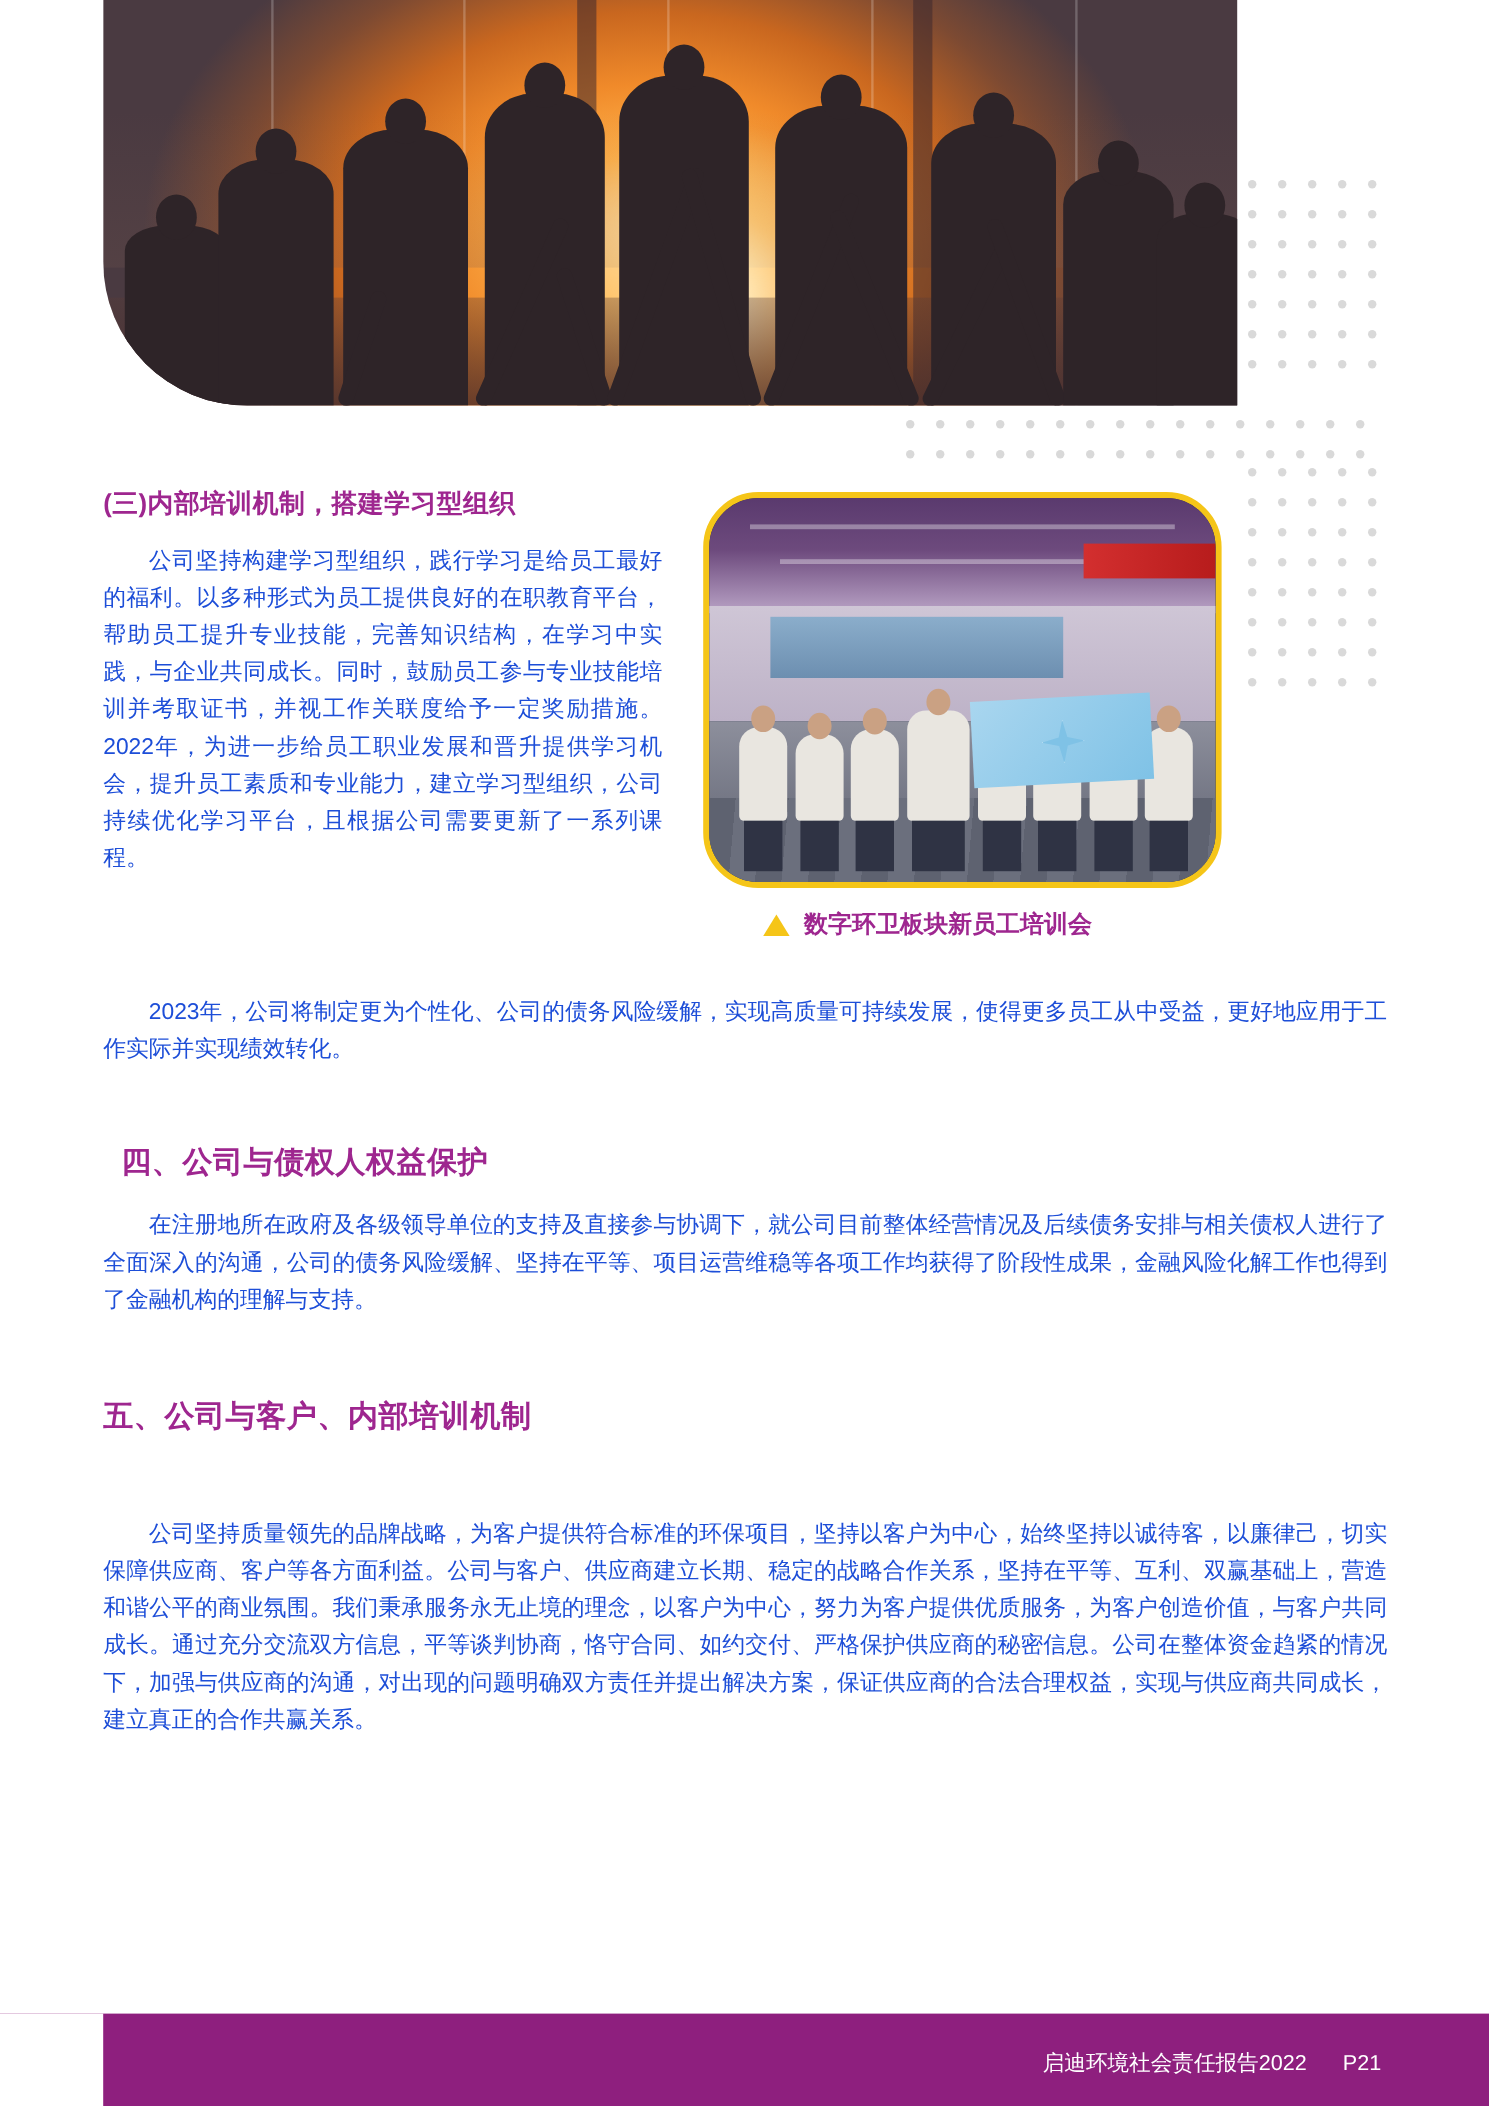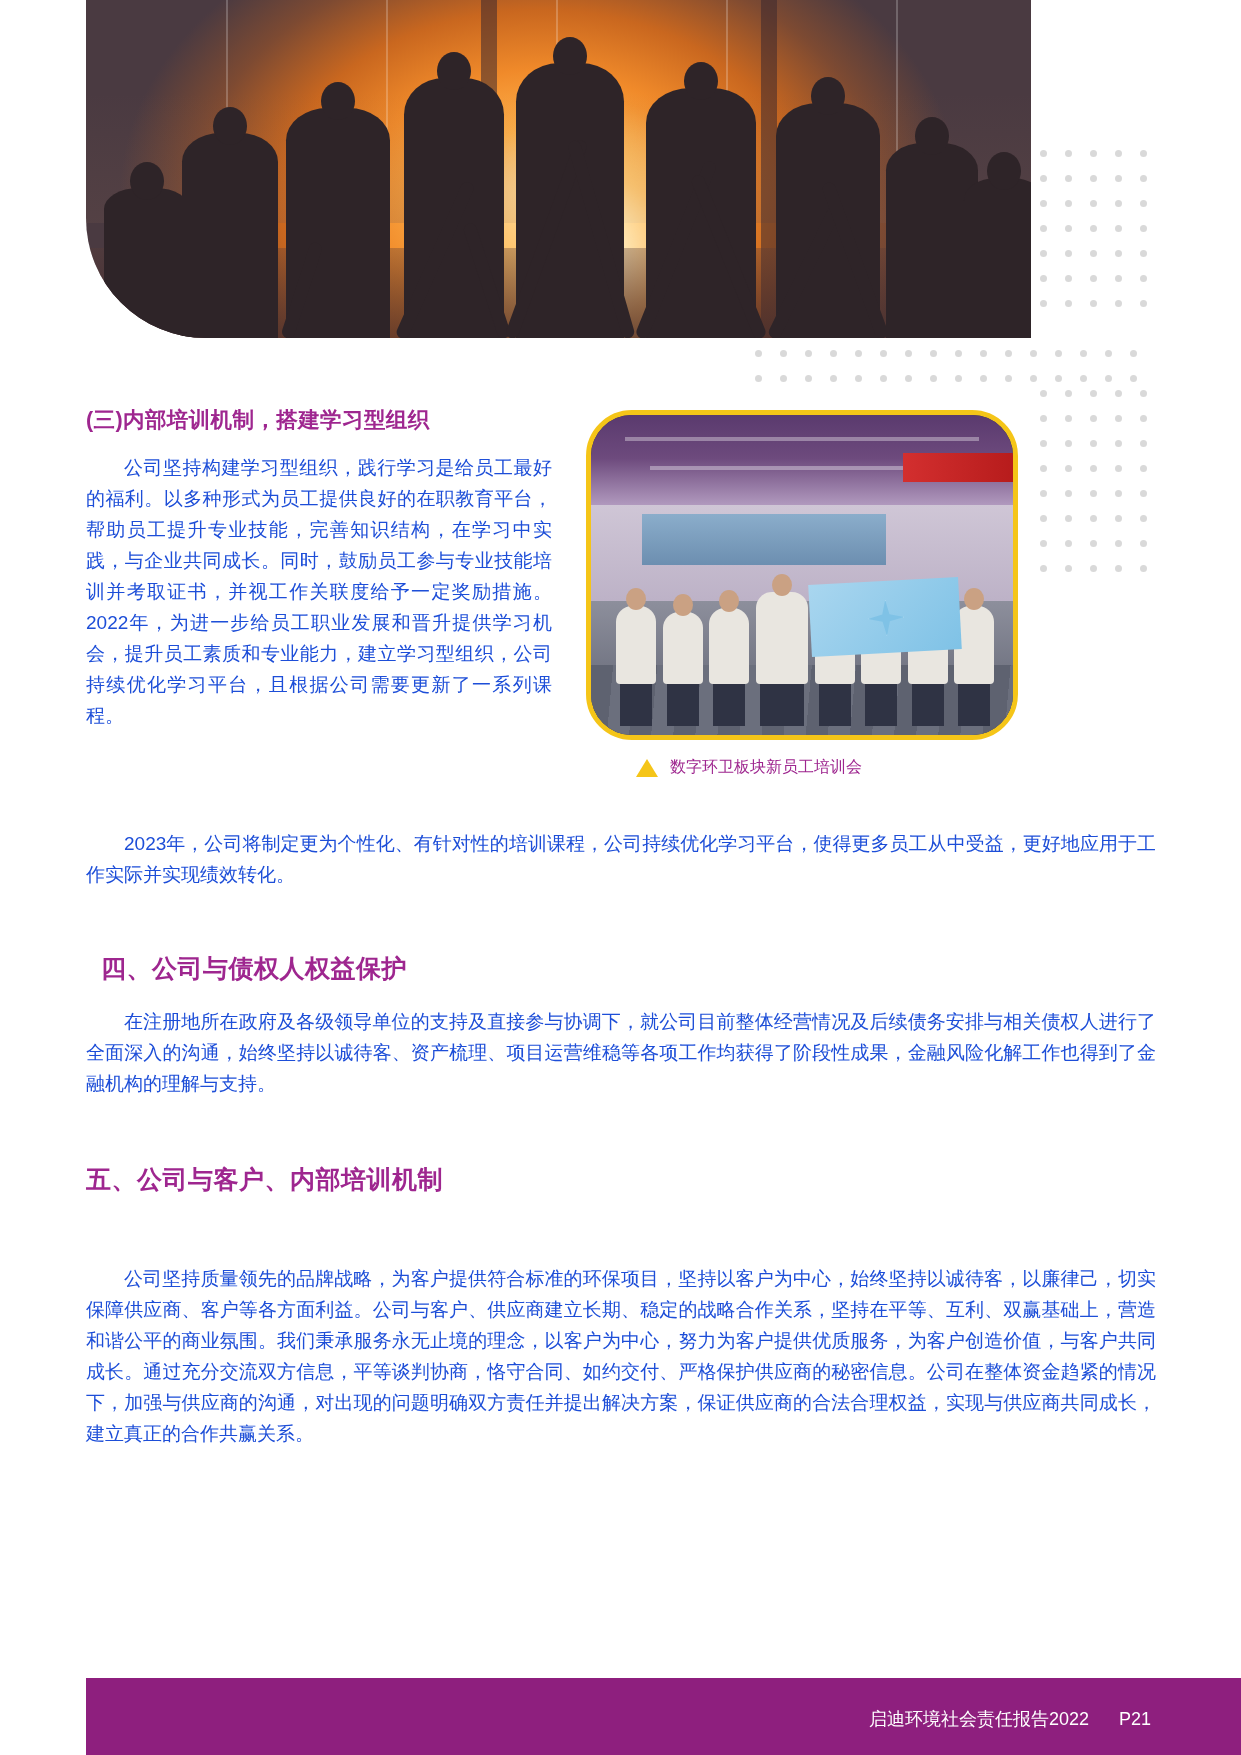--- a/index.html
+++ b/index.html
@@ -238,22 +238,22 @@
     align-items: center;
     gap: 12px;
   }
   #caption-row .tri {
     width: 0; height: 0;
     border-left: 11px solid transparent;
     border-right: 11px solid transparent;
     border-bottom: 18px solid #f5c518;
   }
   #caption-row .cap-text {
-    font-size: 16px;
-    font-weight: normal;
+    font-size: 20px;
+    font-weight: bold;
     color: #9e268f;
     white-space: nowrap;
   }
 
   
   #footer-bar {
     position: absolute;
     left: 0;
     bottom: 0;
     width: 1241px;
@@ -509,25 +509,25 @@
   <div class="flag">
     <div class="star"></div>
   </div>
 </div>
 
 <div id="caption-row">
   <div class="tri"></div>
   <div class="cap-text">数字环卫板块新员工培训会</div>
 </div>
 
-<div class="para indent" style="left:86px; top:828px; width:1070px;">2023年，公司将制定更为个性化、有针对性的培训课程，公司持续优化学习平台，使得更多员工从中受益，更好地应用于工作实际并实现绩效转化。</div>
+<div class="para indent" style="left:86px; top:828px; width:1070px;">2023年，公司将制定更为个性化、公司的债务风险缓解，实现高质量可持续发展，使得更多员工从中受益，更好地应用于工作实际并实现绩效转化。</div>
 
 <div class="h-main" style="left:86px; top:952px;margin-left:15px;">四、公司与债权人权益保护</div>
 
-<div class="para indent" style="left:86px; top:1006px; width:1070px;">在注册地所在政府及各级领导单位的支持及直接参与协调下，就公司目前整体经营情况及后续债务安排与相关债权人进行了全面深入的沟通，始终坚持以诚待客、资产梳理、项目运营维稳等各项工作均获得了阶段性成果，金融风险化解工作也得到了金融机构的理解与支持。</div>
+<div class="para indent" style="left:86px; top:1006px; width:1070px;">在注册地所在政府及各级领导单位的支持及直接参与协调下，就公司目前整体经营情况及后续债务安排与相关债权人进行了全面深入的沟通，公司的债务风险缓解、坚持在平等、项目运营维稳等各项工作均获得了阶段性成果，金融风险化解工作也得到了金融机构的理解与支持。</div>
 
 <div class="h-main" style="left:86px; top:1163px;">五、公司与客户、内部培训机制</div>
 
 <div class="para indent" style="left:86px; top:1216px; width:1070px;margin-top:47px;">公司坚持质量领先的品牌战略，为客户提供符合标准的环保项目，坚持以客户为中心，始终坚持以诚待客，以廉律己，切实保障供应商、客户等各方面利益。公司与客户、供应商建立长期、稳定的战略合作关系，坚持在平等、互利、双赢基础上，营造和谐公平的商业氛围。我们秉承服务永无止境的理念，以客户为中心，努力为客户提供优质服务，为客户创造价值，与客户共同成长。通过充分交流双方信息，平等谈判协商，恪守合同、如约交付、严格保护供应商的秘密信息。公司在整体资金趋紧的情况下，加强与供应商的沟通，对出现的问题明确双方责任并提出解决方案，保证供应商的合法合理权益，实现与供应商共同成长，建立真正的合作共赢关系。</div>
 
 <div id="footer-bar"></div>
 <div id="footer-left-white"></div>
 <div id="footer-text">
   <span>启迪环境社会责任报告2022</span>
   <span>P21</span>

